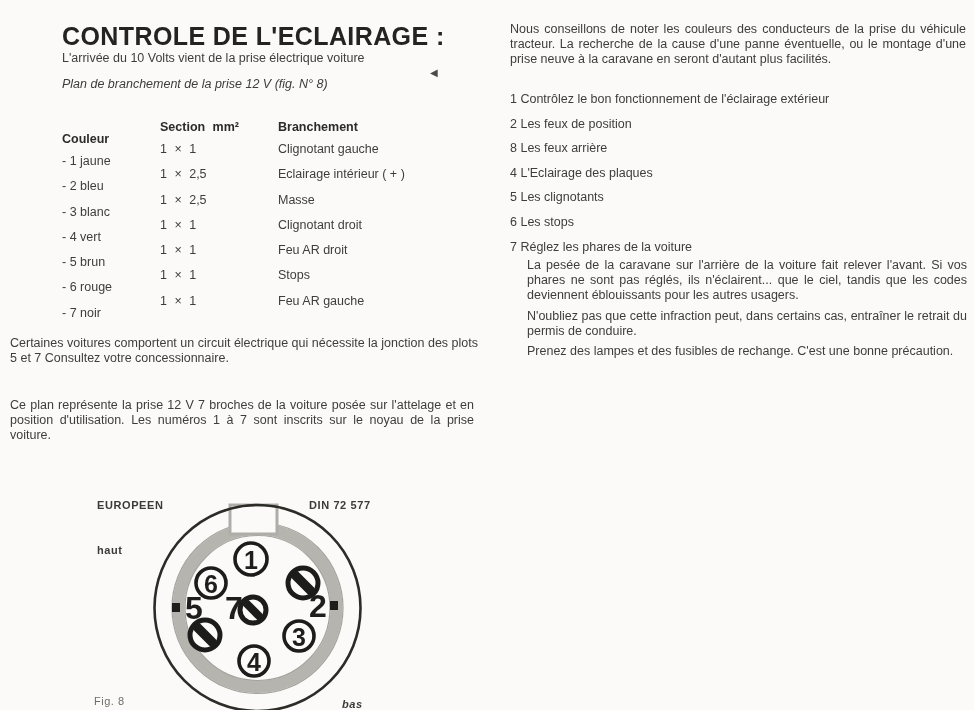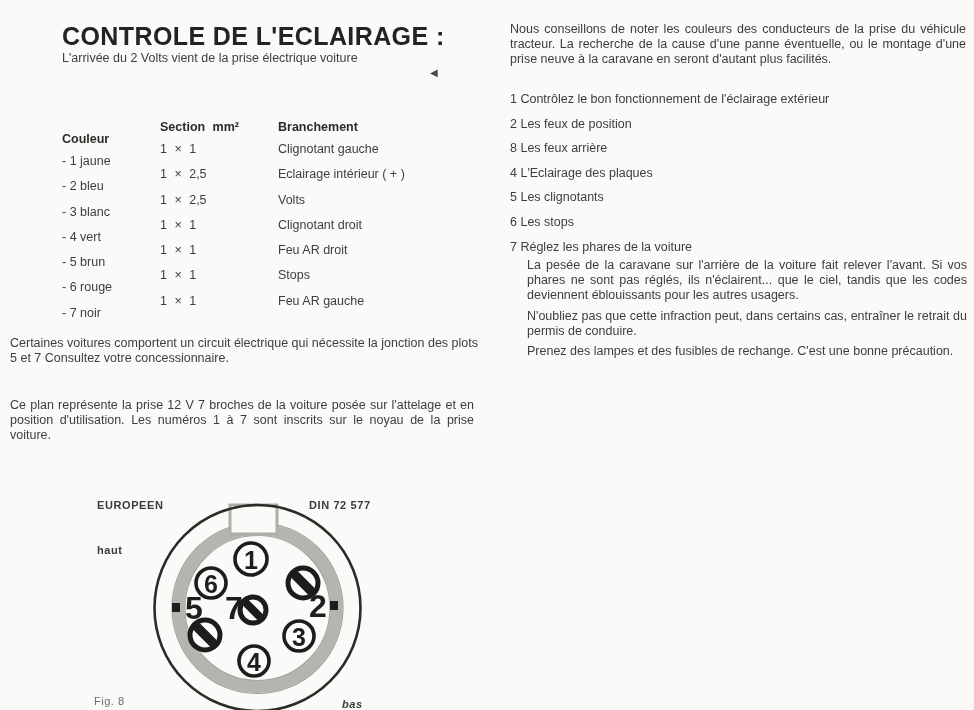--- a/index.html
+++ b/index.html
@@ -37,22 +37,23 @@
   .fig-caption { font-size:11px; color:#6e6e6a; letter-spacing:.5px; white-space:nowrap;text-align:right; }
   svg text { font-family:"Liberation Sans", sans-serif; }
 </style>
 </head>
 <body>
 
 <div class="page">
 
   <div class="abs doc-title" style="left:62px; top:22px;">CONTROLE DE L'ECLAIRAGE :</div>
 
-  <div class="abs body-text" style="left:62px; top:51px; width:400px;">L'arrivée du 2 Volts vient de la prise électrique voiture</div>
+  <div class="abs body-text" style="left:62px; top:51px; width:400px;">L'arrivée du 10 Volts vient de la prise électrique voiture</div>
 
+  <div class="abs body-text italic" style="left:62px; top:77px; width:400px;">Plan de branchement de la prise 12 V (fig. N° 8)</div>
 
   <div class="abs arrow" style="left:430px; top:67px;">◀</div>
 
   <div class="abs wtable" style="left:62px; top:120px; width:404px;">
     <div class="trow thead">
       <span class="c1">Couleur</span>
       <span class="c2">Section mm²</span>
       <span class="c3">Branchement</span>
     </div>
     <div>
@@ -62,21 +63,21 @@
           <span class="c3">Clignotant gauche</span>
         </div>
         <div class="trow">
           <span class="c1">- 2 bleu</span>
           <span class="c2">1 × 2,5</span>
           <span class="c3">Eclairage intérieur ( + )</span>
         </div>
         <div class="trow">
           <span class="c1">- 3 blanc</span>
           <span class="c2">1 × 2,5</span>
-          <span class="c3">Volts</span>
+          <span class="c3">Masse</span>
         </div>
         <div class="trow">
           <span class="c1">- 4 vert</span>
           <span class="c2">1 × 1</span>
           <span class="c3">Clignotant droit</span>
         </div>
         <div class="trow">
           <span class="c1">- 5 brun</span>
           <span class="c2">1 × 1</span>
           <span class="c3">Feu AR droit</span>

